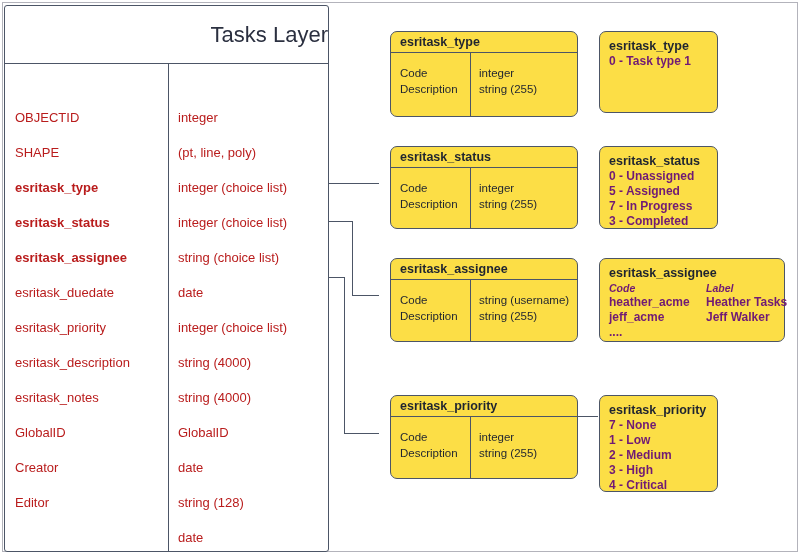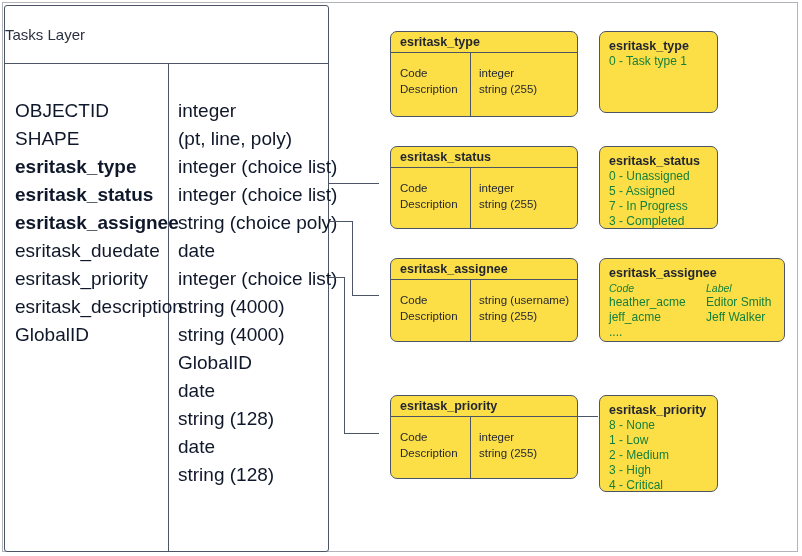--- a/index.html
+++ b/index.html
@@ -36,22 +36,22 @@
     width: 325px;
     height: 547px;
     box-sizing: border-box;
     border: 1.3px solid #4c5566;
     border-radius: 3px;
     background: #ffffff;
   }
   #tasks-title {
     height: 58px;
     line-height: 58px;
-    text-align: left;
-    font-size: 15px;
+    text-align: right;
+    font-size: 22px;
     color: #2b3040;
     border-bottom: 1.3px solid #4c5566;
     box-sizing: border-box;
   }
   #tasks-body {
     position: relative;
     height: calc(100% - 58px);
   }
   #tasks-divider {
     position: absolute;
@@ -63,23 +63,24 @@
   }
   .fld-col {
     position: absolute;
     top: 33px;
   }
   #fld-names { left: 10px; width: 150px; }
   #fld-types { left: 173px; width: 146px; }
   .fld-row {
     height: 28px;
     line-height: 28px;
-    font-size: 19px;
-    color: #0f172a;
-    white-space: nowrap;
+    font-size: 13px;
+    color: #b91c1c;
+    white-space: nowrap;
+    margin-top: 7px;
   }
   .fld-row.bold { font-weight: bold; }
 
   
   .ybox {
     position: absolute;
     box-sizing: border-box;
     background: #fcde46;
     border: 1.4px solid #4c5566;
     border-radius: 7px;
@@ -129,23 +130,24 @@
   }
   .vbox-title {
     font-size: 12.5px;
     font-weight: bold;
     color: #1f2430;
     line-height: 16px;
     white-space: nowrap;
   }
   .vline {
     font-size: 12px;
-    color: #15803d;
+    color: #701a75;
     line-height: 15px;
     white-space: nowrap;
+    font-weight: bold;
   }
   .vrow {
     position: relative;
     height: 15px;
   }
   .vrow > span { position: absolute; top: 0; }
   .vc-code { left: 0; }
   .vc-label { left: 97px; }
   .vhdr {
     font-style: italic;
@@ -194,29 +196,32 @@
 
       <div class="fld-col" id="fld-names">
         <div class="fld-row">OBJECTID</div>
         <div class="fld-row">SHAPE</div>
         <div class="fld-row bold">esritask_type</div>
         <div class="fld-row bold">esritask_status</div>
         <div class="fld-row bold">esritask_assignee</div>
         <div class="fld-row">esritask_duedate</div>
         <div class="fld-row">esritask_priority</div>
         <div class="fld-row">esritask_description</div>
+        <div class="fld-row">esritask_notes</div>
         <div class="fld-row">GlobalID</div>
+        <div class="fld-row">Creator</div>
+        <div class="fld-row">Editor</div>
       </div>
 
       <div class="fld-col" id="fld-types">
         <div class="fld-row">integer</div>
         <div class="fld-row">(pt, line, poly)</div>
         <div class="fld-row">integer (choice list)</div>
         <div class="fld-row">integer (choice list)</div>
-        <div class="fld-row">string (choice poly)</div>
+        <div class="fld-row">string (choice list)</div>
         <div class="fld-row">date</div>
         <div class="fld-row">integer (choice list)</div>
         <div class="fld-row">string (4000)</div>
         <div class="fld-row">string (4000)</div>
         <div class="fld-row">GlobalID</div>
         <div class="fld-row">date</div>
         <div class="fld-row">string (128)</div>
         <div class="fld-row">date</div>
         <div class="fld-row">string (128)</div>
       </div>
@@ -319,34 +324,34 @@
   </div>
 
   <div class="vbox" style="left:599px; top:258px; width:186px; height:84px;">
     <div class="vbox-title">esritask_assignee</div>
     <div class="vrow hdr">
       <span class="vline vhdr vc-code">Code</span>
       <span class="vline vhdr vc-label">Label</span>
     </div>
     <div class="vrow">
       <span class="vline vc-code">heather_acme</span>
-      <span class="vline vc-label">Editor Smith</span>
+      <span class="vline vc-label">Heather Tasks</span>
     </div>
     <div class="vrow">
       <span class="vline vc-code">jeff_acme</span>
       <span class="vline vc-label">Jeff Walker</span>
     </div>
     <div class="vrow">
       <span class="vline vc-code">....</span>
       <span class="vline vc-label"></span>
     </div>
   </div>
 
   <div class="vbox" style="left:599px; top:395px; width:119px; height:97px;">
     <div class="vbox-title">esritask_priority</div>
-    <div class="vline">8 - None</div>
+    <div class="vline">7 - None</div>
     <div class="vline">1 - Low</div>
     <div class="vline">2 - Medium</div>
     <div class="vline">3 - High</div>
     <div class="vline">4 - Critical</div>
   </div>
 
 </div>
 
 </body></html>

